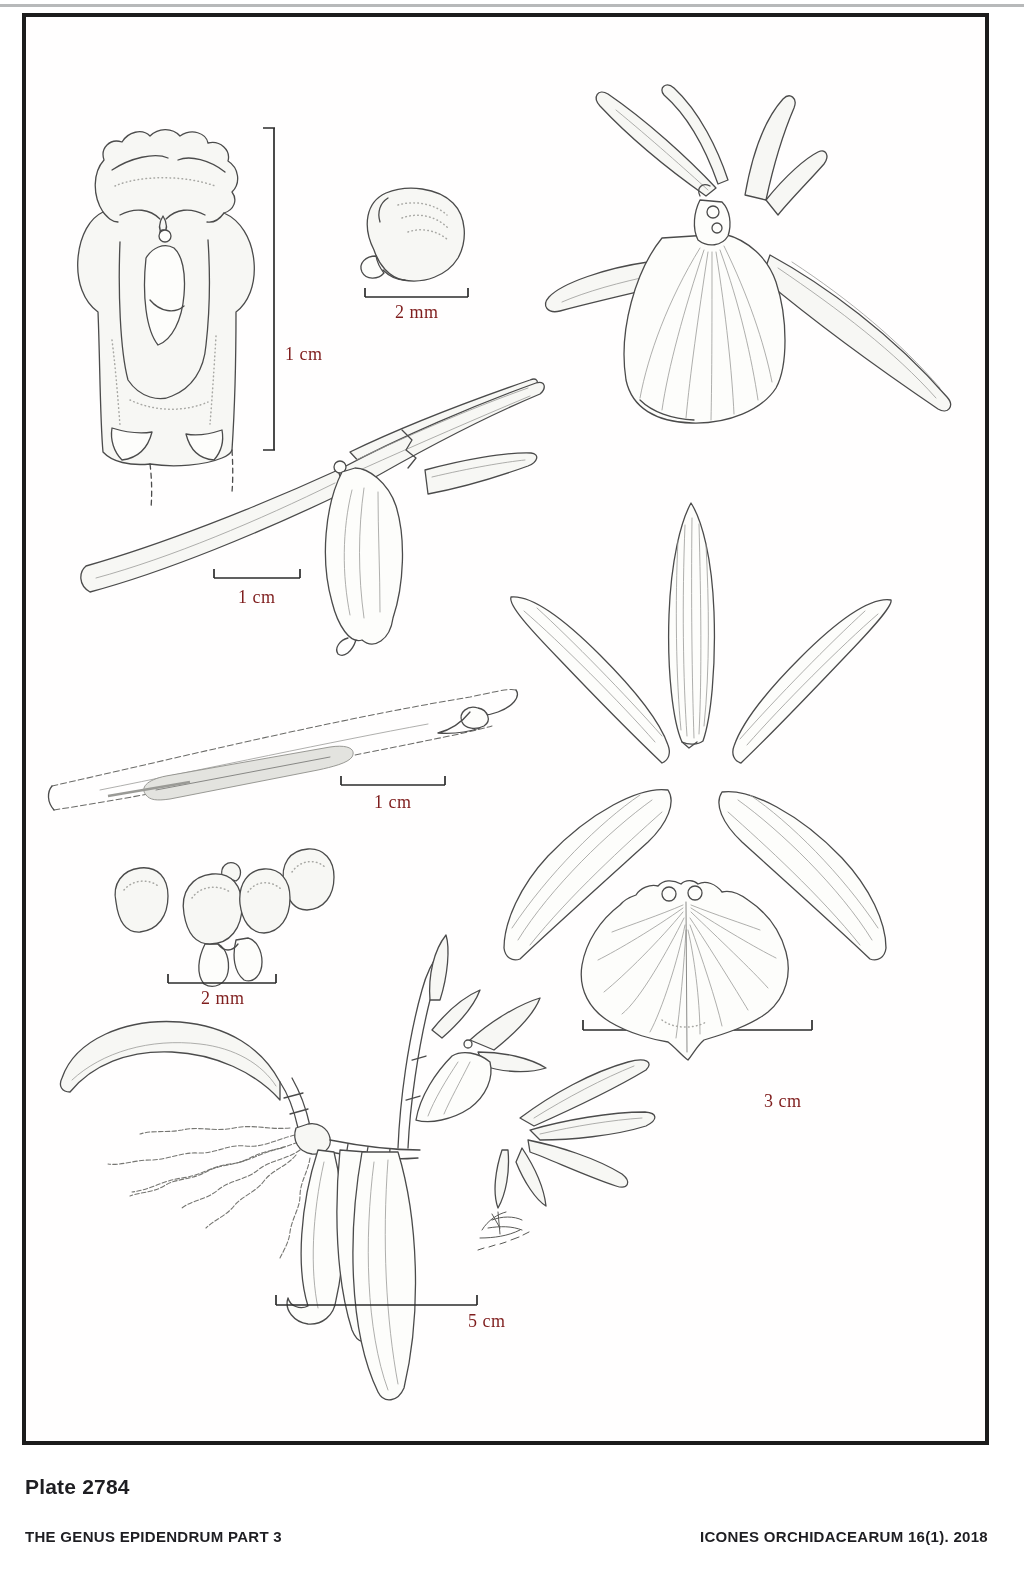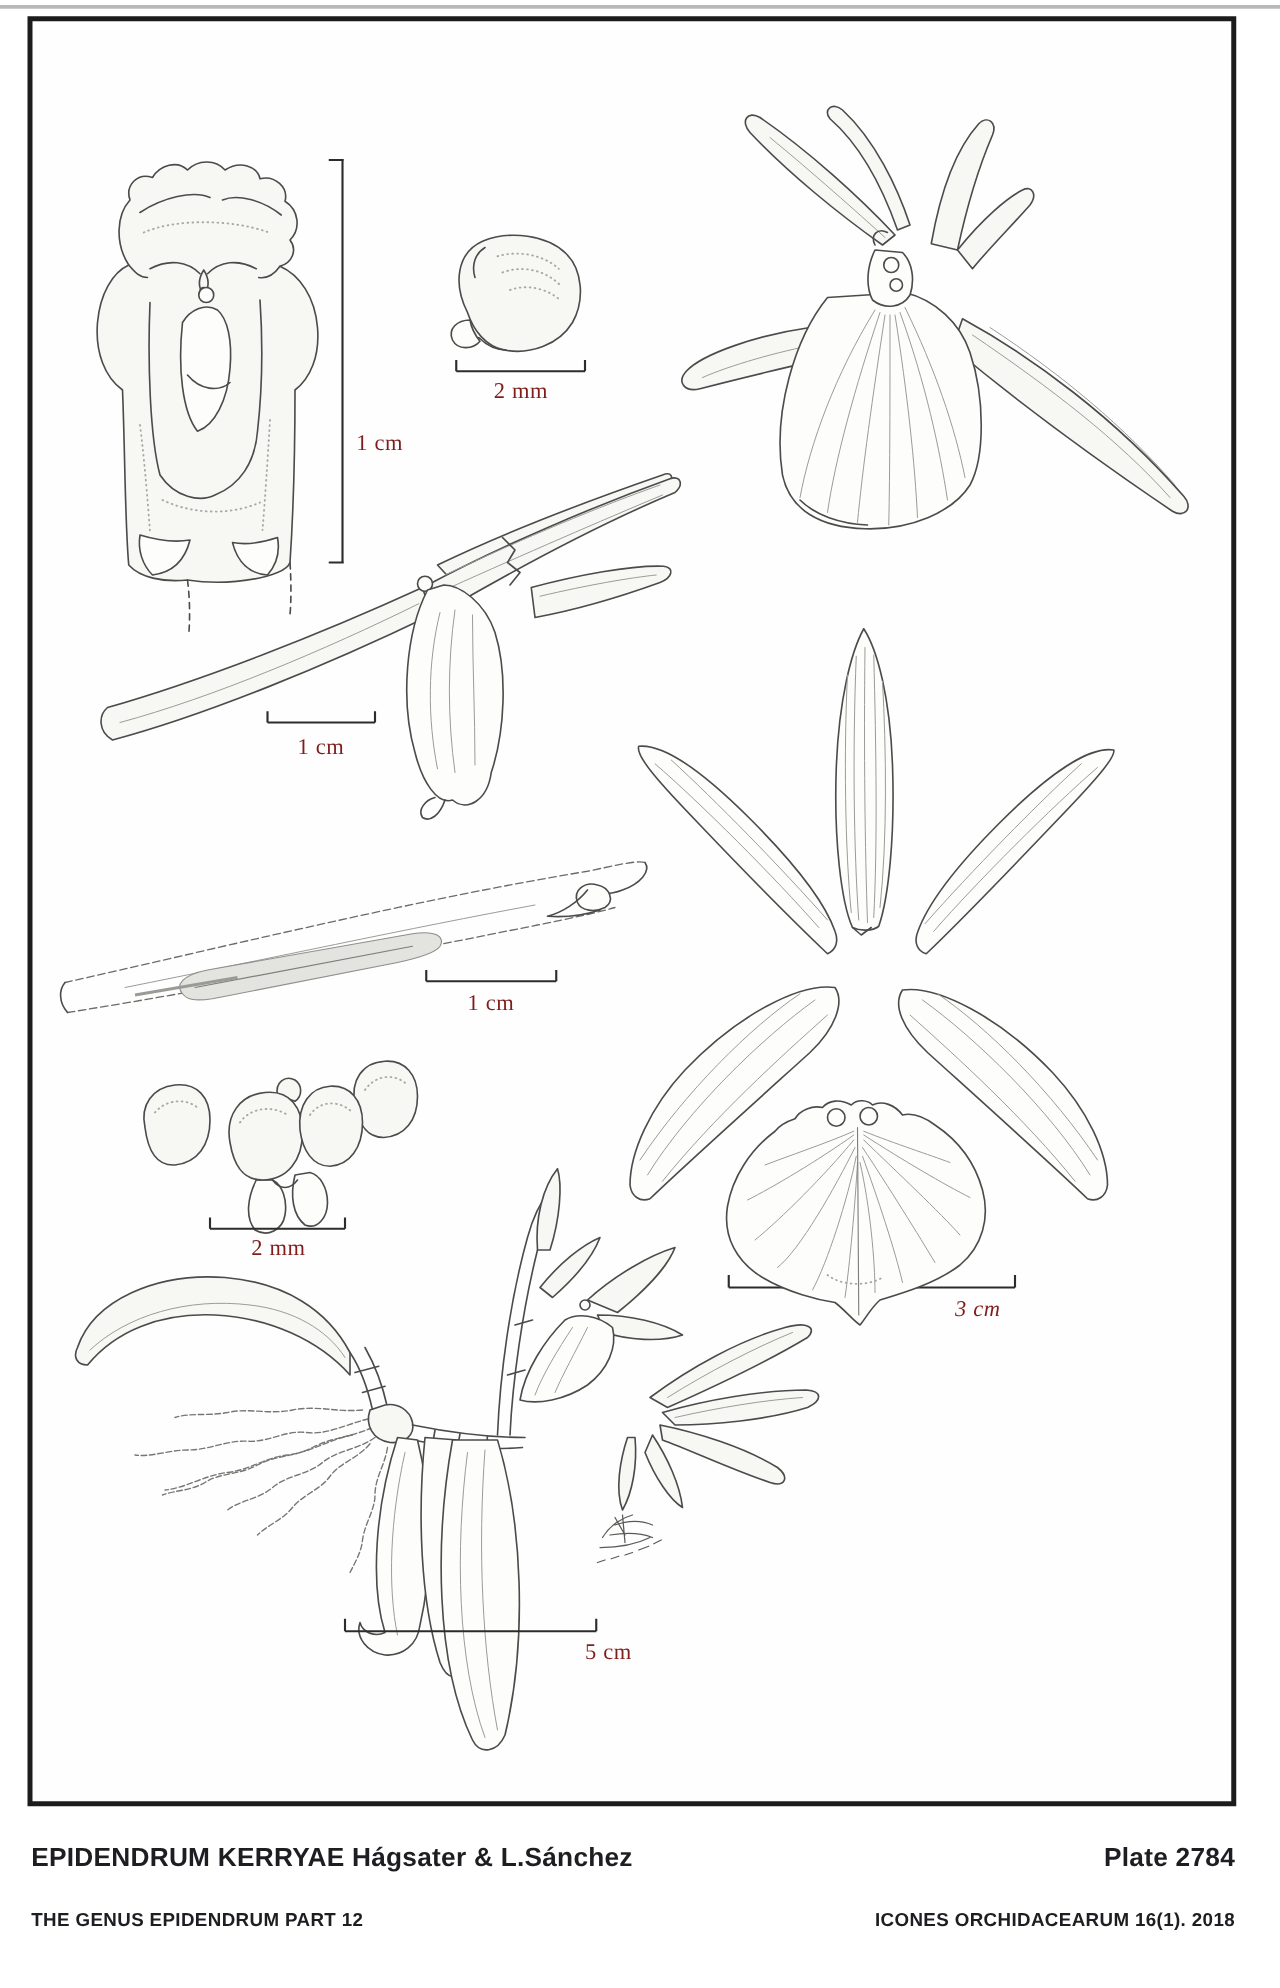--- a/index.html
+++ b/index.html
@@ -291,23 +291,22 @@
     <path class="sig" d="M 492,1214 l 8,14 m -2,-16 l 2,22"></path>
     <path class="sig" d="M 478,1250 l 6,-2 m 5,-1 l 6,-2 m 5,-1 l 6,-2 m 5,-2 l 8,-3 m 4,-2 l 6,-3"></path>
   </g>
 </svg>
 
 <div class="scale-label" style="left:285px;top:344px;">1 cm</div>
 <div class="scale-label" style="left:395px;top:302px;">2 mm</div>
 <div class="scale-label" style="left:238px;top:587px;">1 cm</div>
 <div class="scale-label" style="left:374px;top:792px;">1 cm</div>
 <div class="scale-label" style="left:201px;top:988px;">2 mm</div>
-<div class="scale-label" style="left:764px;top:1037px;font-style:italic;">3 cm</div>
+<div class="scale-label" style="left:764px;top:1091px;">3 cm</div>
 <div class="scale-label" style="left:421px;top:1311px;margin-left:47px;">5 cm</div>
 
 <div class="footer-row main">
-  <span>EPIDENDRUM KERRYAE Hágsater &amp; L.Sánchez</span>
   <span>Plate 2784</span>
 </div>
 <div class="footer-row sub">
-  <span>THE GENUS EPIDENDRUM PART 12</span>
+  <span>THE GENUS EPIDENDRUM PART 3</span>
   <span>ICONES ORCHIDACEARUM 16(1). 2018</span>
 </div>
 
 </body></html>

